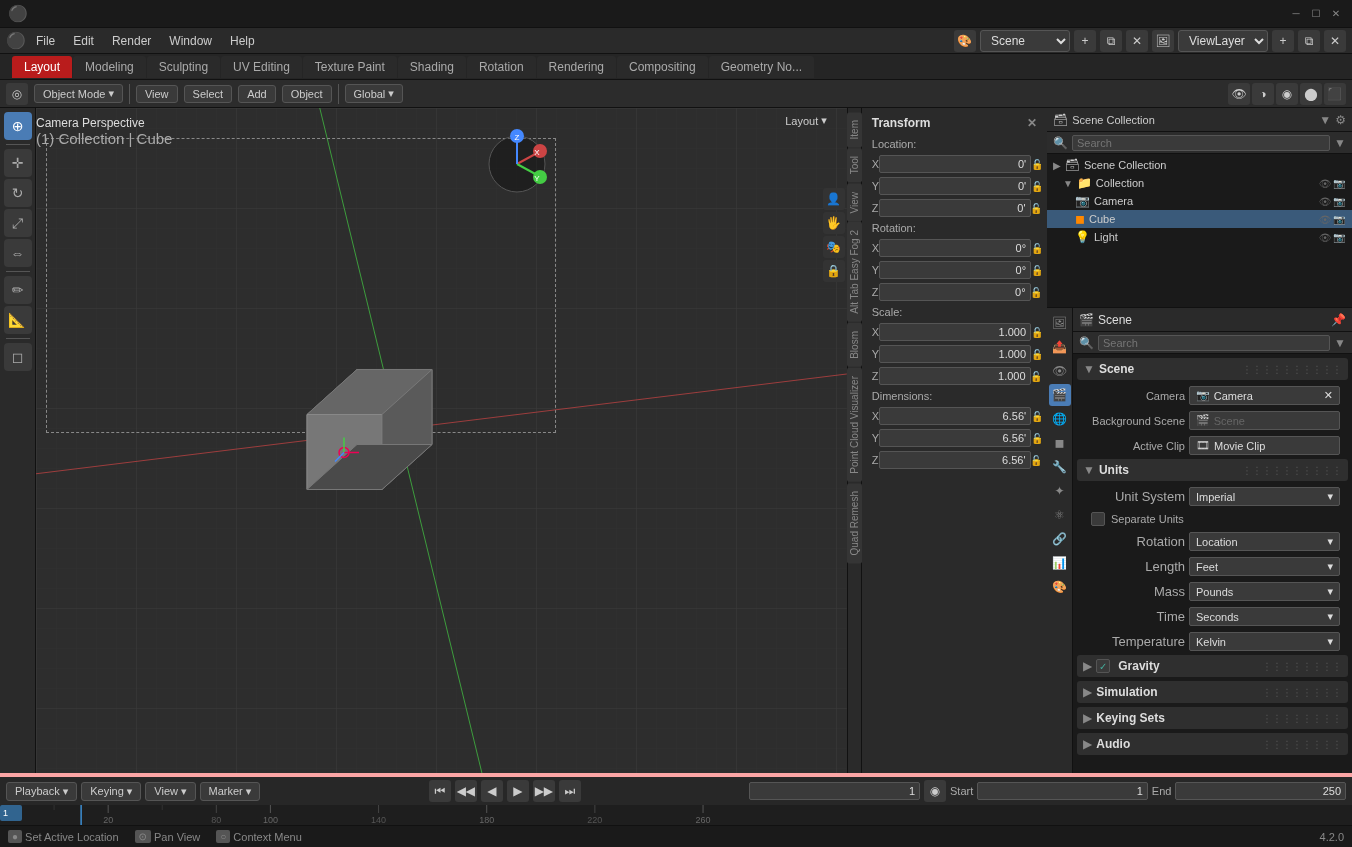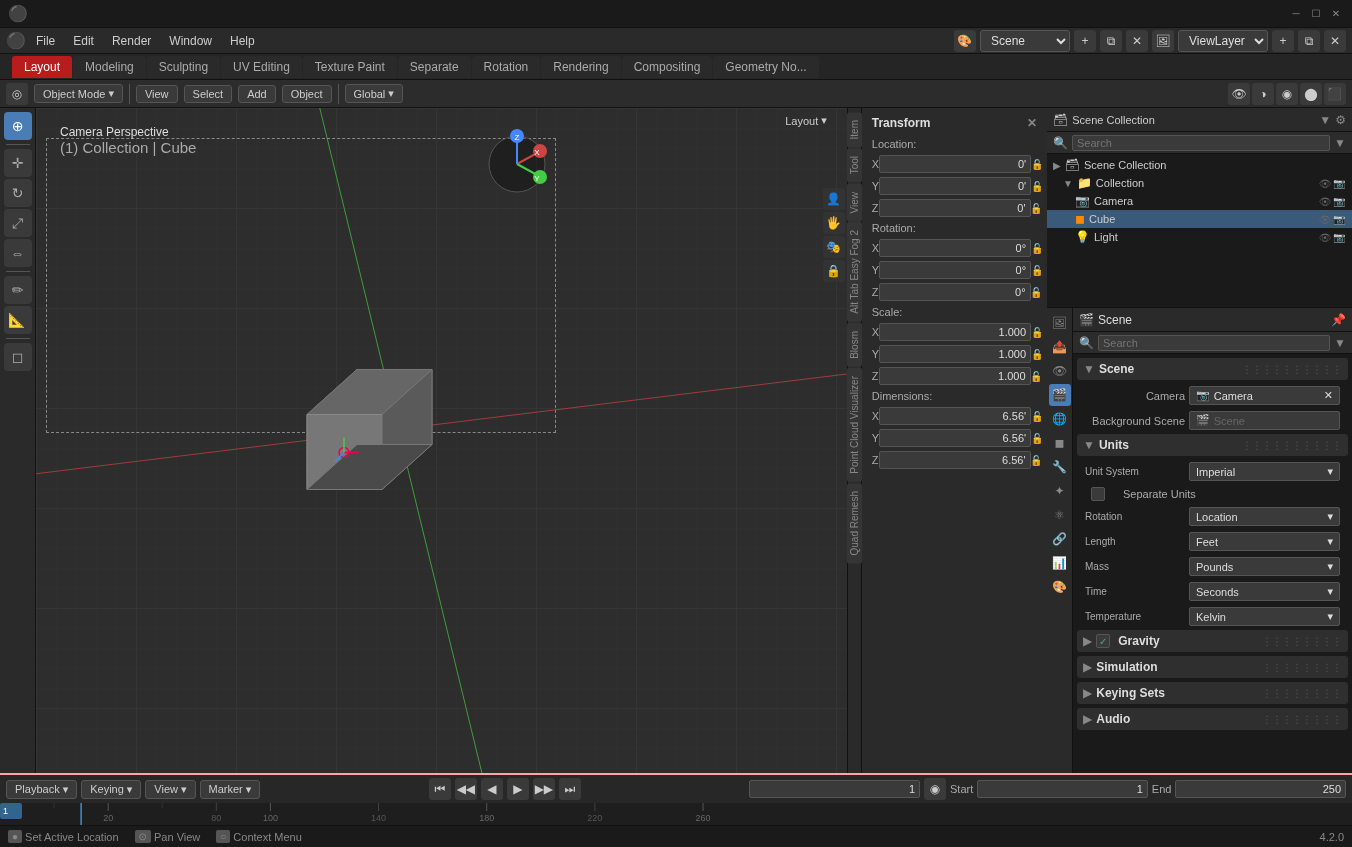--- a/index.html
+++ b/index.html
@@ -111,24 +111,23 @@
     .lt-sep { width: 24px; height: 1px; background: #555; margin: 2px 0; }
     #viewport-bg {
       width: 100%;
       height: 100%;
       background: #2d2d2d;
       position: relative;
     }
     .vp-info {
       position: absolute;
       top: 8px;
-      left: 24px;
+      left: 0;
       color: #ccc;
       font-size: 11px;
-      margin-top: 9px;
     }
     .vp-camera-label { font-size: 12px; color: #ddd; }
     .vp-collection-label { font-size: 15px; color: #aaa; }
 
     
     #grid-canvas {
       position: absolute;
       top: 0; left: 0;
       width: 100%;
       height: 100%;
@@ -480,21 +479,21 @@
     #props-main {
       display: flex;
       flex: 1;
       overflow: hidden;
     }
 
     
     #bottom-area {
       height: 52px;
       background: #272727;
-      border-top: 2px solid #fca5a5;
+      border-top: 4px solid #fca5a5;
       display: flex;
       flex-direction: column;
     }
 
     .timeline-controls {
       height: 28px;
       display: flex;
       align-items: center;
       padding: 0 6px;
       gap: 4px;
@@ -510,21 +509,21 @@
 
     .props-section-body { padding: 0 4px; }
 
     .units-row {
       display: flex;
       align-items: center;
       padding: 2px 4px;
       margin-bottom: 2px;
       gap: 4px;
     }
-    .units-label { color: #aaa; font-size: 10px; text-align: left; width: 100px; flex-shrink: 0; }
+    .units-label { color: #aaa; font-size: 13px; text-align: right; width: 100px; flex-shrink: 0; }
     .units-dropdown {
       flex: 1;
       background: #3a3a3a;
       border: 1px solid #555;
       color: #ddd;
       font-size: 11px;
       padding: 2px 6px;
       border-radius: 2px;
       display: flex;
       align-items: center;
@@ -538,21 +537,21 @@
       font-size: 11px;
       padding: 2px 6px;
       border-radius: 2px;
       text-align: right;
     }
 
     .cb-row {
       display: flex;
       align-items: center;
       padding: 2px 10px;
-      gap: 18px;
+      gap: 6px;
       margin-bottom: 2px;
     }
     .cb-label { color: #aaa; font-size: 11px; }
   </style>
 </head>
 <body>
 
 <div id="app">
 
   <div id="titlebar">
@@ -589,21 +588,21 @@
       <div class="hdr-icon">✕</div>
     </div>
   </div>
 
   <div id="workspacebar">
     <div class="ws-tab active">Layout</div>
     <div class="ws-tab">Modeling</div>
     <div class="ws-tab">Sculpting</div>
     <div class="ws-tab">UV Editing</div>
     <div class="ws-tab">Texture Paint</div>
-    <div class="ws-tab">Separate</div>
+    <div class="ws-tab">Shading</div>
     <div class="ws-tab">Rotation</div>
     <div class="ws-tab">Rendering</div>
     <div class="ws-tab">Compositing</div>
     <div class="ws-tab">Geometry No...</div>
     <div style="flex:1;"></div>
   </div>
 
   <div id="toolbarrow">
     <div class="hdr-icon">◎</div>
     <div class="toolbar-btn">
@@ -918,20 +917,27 @@
                 </div>
 
                 <div class="props-row">
                   <span class="props-label">Background Scene</span>
                   <div class="props-value">
                     <span style="margin-right:4px;">🎬</span>
                     <span class="props-value-text" style="color:#666;">Scene</span>
                   </div>
                 </div>
 
+                <div class="props-row">
+                  <span class="props-label">Active Clip</span>
+                  <div class="props-value">
+                    <span style="margin-right:4px;">🎞</span>
+                    <span class="props-value-text">Movie Clip</span>
+                  </div>
+                </div>
               </div>
 
               <div class="props-section-header">
                 <span style="color:#888;">▼</span>
                 <span class="props-section-title">Units</span>
                 <span class="divider-dots">⋮⋮⋮⋮⋮⋮⋮⋮⋮⋮</span>
               </div>
               <div class="props-section-body">
 
                 <div class="units-row">

